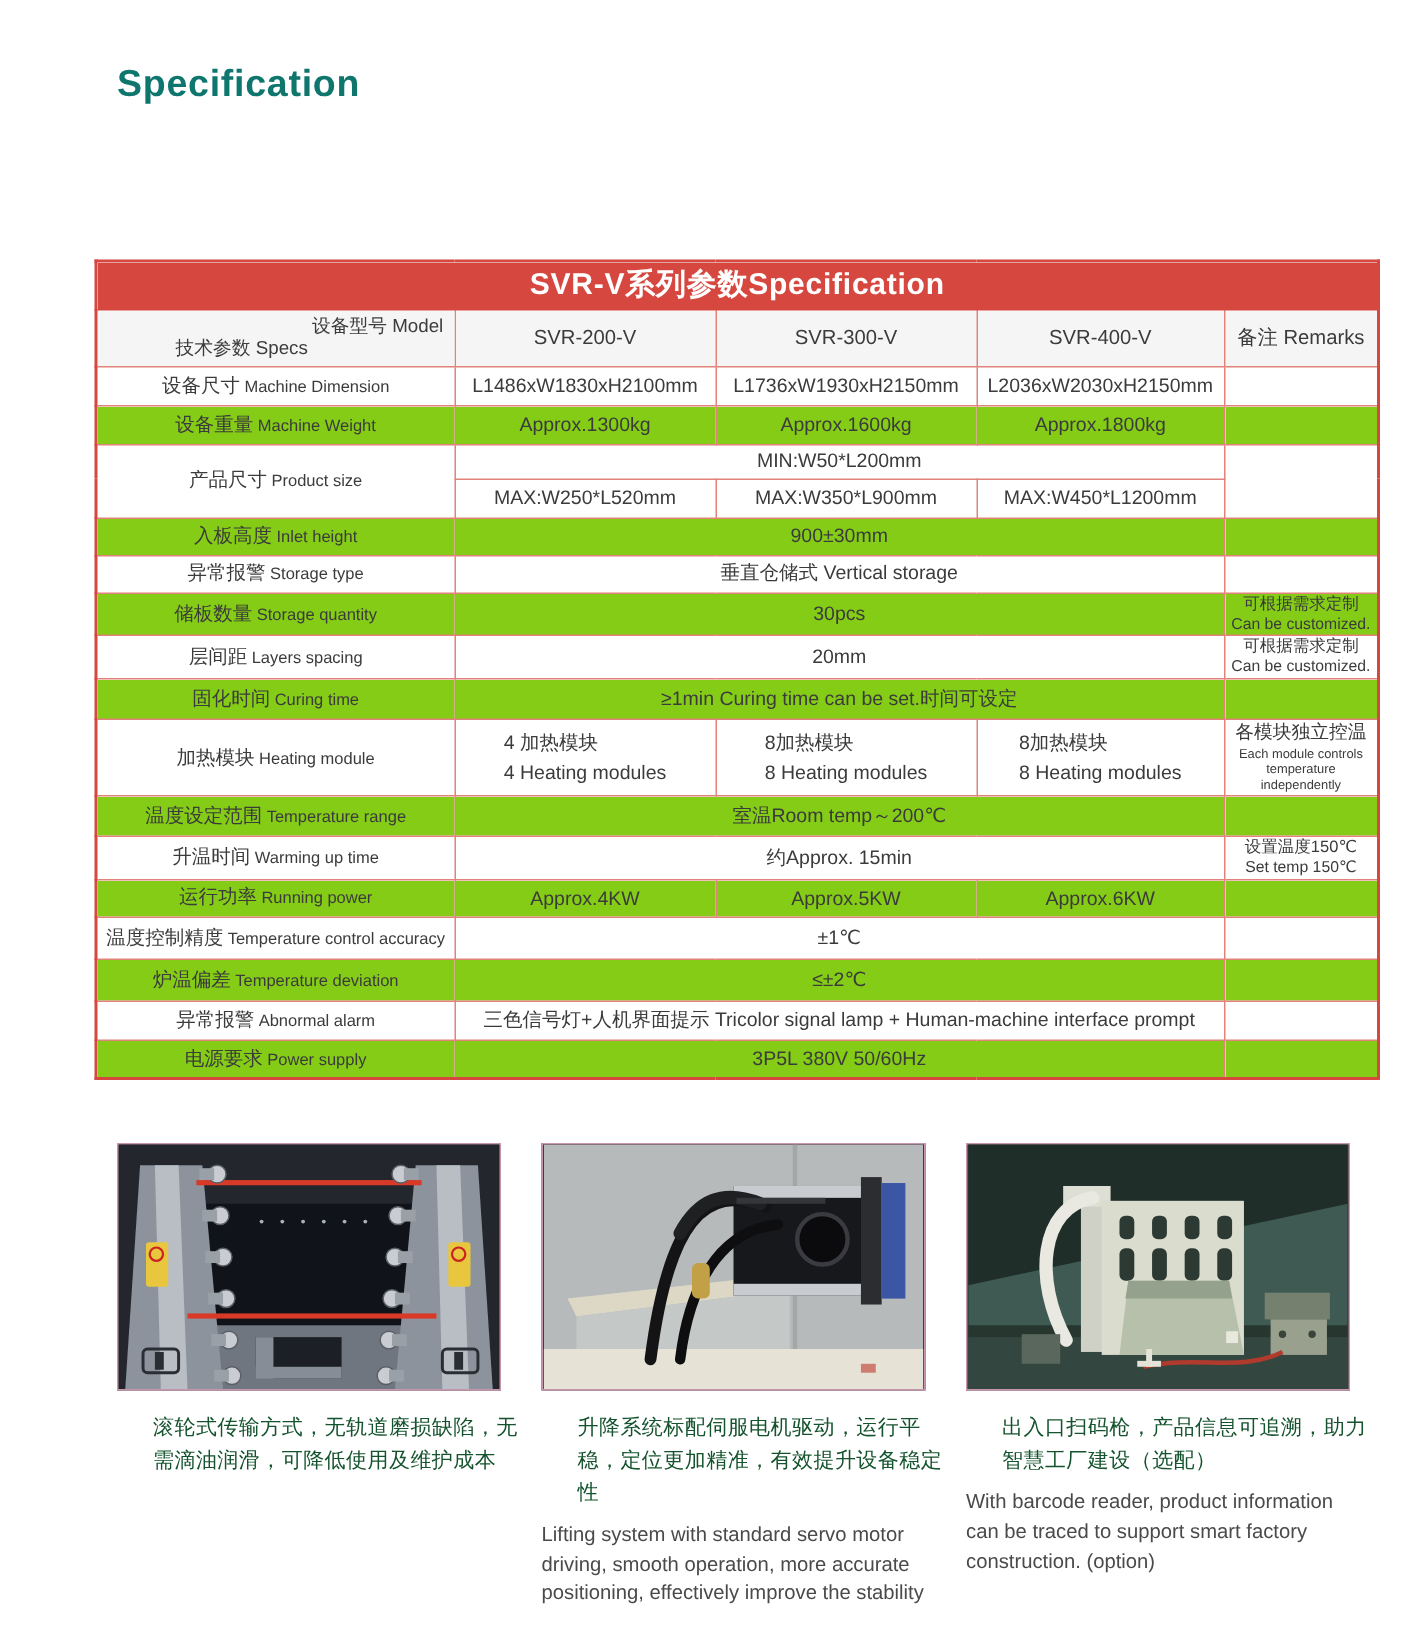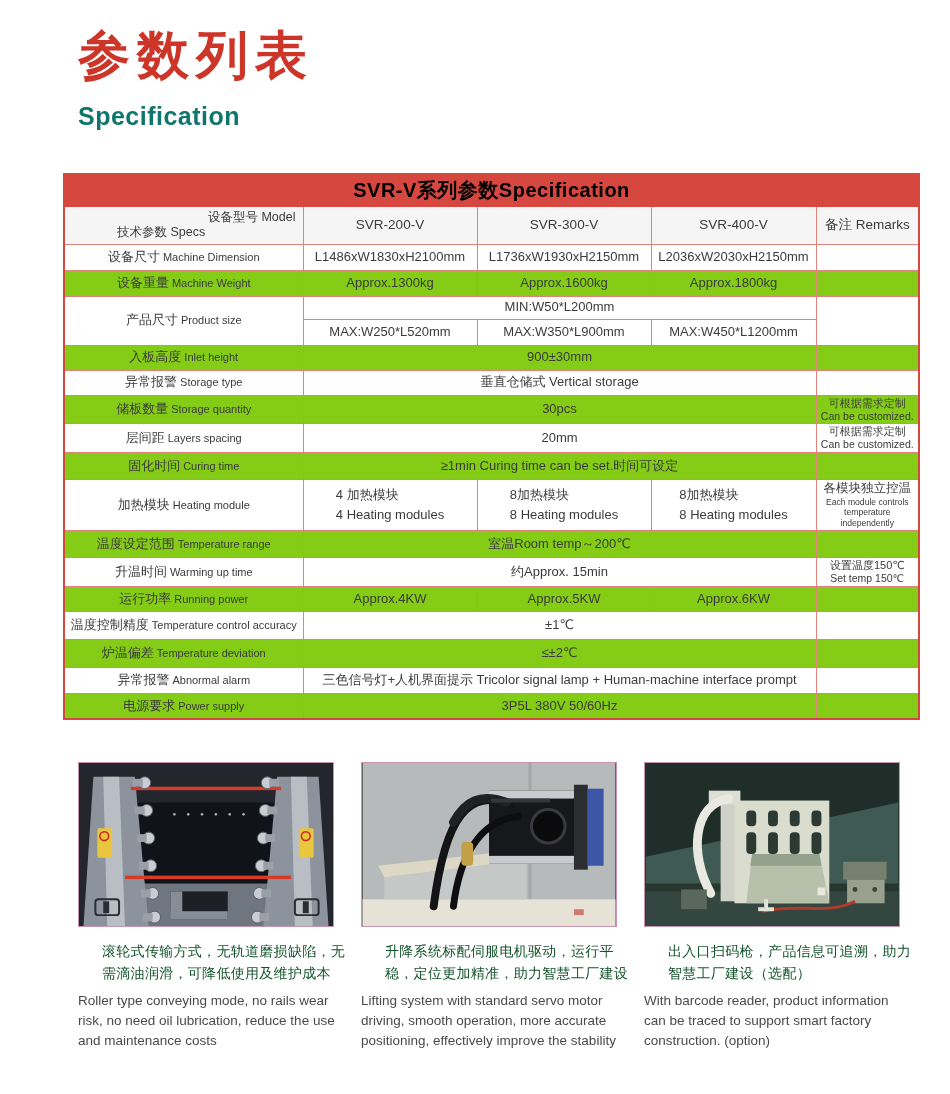--- a/index.html
+++ b/index.html
@@ -30,21 +30,21 @@
     width: 855px; border-collapse: collapse; table-layout: fixed;
     border: 2px solid #d6473f;
   }
   table.spec td {
     border: 1px solid #e2837b;
     font-size: 13px; text-align: center; vertical-align: middle;
     padding: 1px 4px; color: #3b3b3b; line-height: 1.25;
     overflow: hidden;
   }
   tr.banner-row td {
-    background: #d6473f; color: #000000;
+    background: #d6473f; color: #ffffff;
     font-size: 20px; font-weight: 700; letter-spacing: 0.5px;
     height: 32px; border: 1px solid #d6473f;
   }
   tr.model-row td { background: #f5f5f5; height: 38px; font-size: 13.5px; }
   td.corner { position: relative; padding: 0;
     background-image: linear-gradient(to bottom right,
       transparent calc(50% - 0.8px), #d6473f calc(50% - 0.8px),
       #d6473f calc(50% + 0.8px), transparent calc(50% + 0.8px));
   }
   .corner-top  { position: absolute; top: 3px;  right: 7px;  font-size: 12.5px; }
@@ -77,21 +77,20 @@
     width: 256px; height: 165px; display: block;
     border: 1px solid #c795ae; background: #222;
   }
   .cap-zh { margin-top: 14px; font-size: 14px;   color: #14532d; line-height: 1.55; letter-spacing: 0.3px; margin-left: 24px; }
   .cap-en { margin-top: 7px;  font-size: 13.5px; color: #4a4a4a; line-height: 1.45; }
 </style>
 </head>
 <body>
 
 <div class="title-block">
-  <div class="title-zh">参数列表</div>
   <div class="title-en">Specification</div>
 </div>
 
 <div class="spec-table-wrap">
 <table class="spec">
   <colgroup>
     <col style="width:239px">
         <col style="width:174px">
         <col style="width:174px">
     <col style="width:165px">
@@ -340,21 +339,20 @@
       <g fill="#aab0b8">
           <circle cx="96" cy="52" r="1.3"></circle>
           <circle cx="110" cy="52" r="1.3"></circle>
           <circle cx="124" cy="52" r="1.3"></circle>
           <circle cx="138" cy="52" r="1.3"></circle>
           <circle cx="152" cy="52" r="1.3"></circle>
           <circle cx="166" cy="52" r="1.3"></circle>
         </g>
     </svg>
     <p class="cap-zh">滚轮式传输方式，无轨道磨损缺陷，无需滴油润滑，可降低使用及维护成本</p>
-    <p class="cap-en">Roller type conveying mode, no rails wear risk, no need oil lubrication, reduce the use and maintenance costs</p>
   </div>
 
   <div class="feature">
     <svg class="photo" viewBox="0 0 256 165">
       <rect width="256" height="165" fill="#b7babb"></rect>
       <rect x="168" y="0" width="3" height="140" fill="#a4a7a8"></rect>
       <rect x="0" y="138" width="256" height="27" fill="#e6e2d6"></rect>
       <polygon points="16,104 160,88 166,98 22,116" fill="#ddd8c6"></polygon>
       <polygon points="22,116 166,98 166,138 22,138" fill="#c4c8c6"></polygon>
       <rect x="128" y="28" width="92" height="74" fill="#17181b"></rect>
@@ -363,21 +361,21 @@
       <rect x="214" y="22" width="14" height="86" fill="#2c2d31"></rect>
       <rect x="228" y="26" width="16" height="78" fill="#3c56a6"></rect>
       <circle cx="188" cy="64" r="17" fill="#0b0b0d" stroke="#3a3b40" stroke-width="3"></circle>
       <path d="M150,42 C 108,26 84,52 72,145" fill="none" stroke="#141416" stroke-width="8" stroke-linecap="round"></path>
       <path d="M158,54 C 118,58 98,96 92,145" fill="none" stroke="#0e0e10" stroke-width="7" stroke-linecap="round"></path>
       <path d="M146,40 C 120,30 104,38 92,60" fill="none" stroke="#1f2022" stroke-width="9" stroke-linecap="round"></path>
       <rect x="100" y="80" width="12" height="24" rx="4" fill="#c2a046"></rect>
       <rect x="130" y="36" width="60" height="4" fill="#35363a"></rect>
       <rect x="214" y="148" width="10" height="6" fill="#c0392b" opacity="0.6"></rect>
     </svg>
-    <p class="cap-zh">升降系统标配伺服电机驱动，运行平稳，定位更加精准，助力智慧工厂建设</p>
+    <p class="cap-zh">升降系统标配伺服电机驱动，运行平稳，定位更加精准，有效提升设备稳定性</p>
     <p class="cap-en">Lifting system with standard servo motor driving, smooth operation, more accurate positioning, effectively improve the stability</p>
   </div>
 
   <div class="feature">
     <svg class="photo" viewBox="0 0 256 165">
       <rect width="256" height="165" fill="#3e5a52"></rect>
       <polygon points="0,0 256,0 256,40 0,95" fill="#1f2e29"></polygon>
       <rect x="0" y="128" width="256" height="37" fill="#33463f"></rect>
       <rect x="0" y="122" width="256" height="8" fill="#27362f"></rect>
       <rect x="76" y="32" width="16" height="108" fill="#cfd0c6"></rect>

